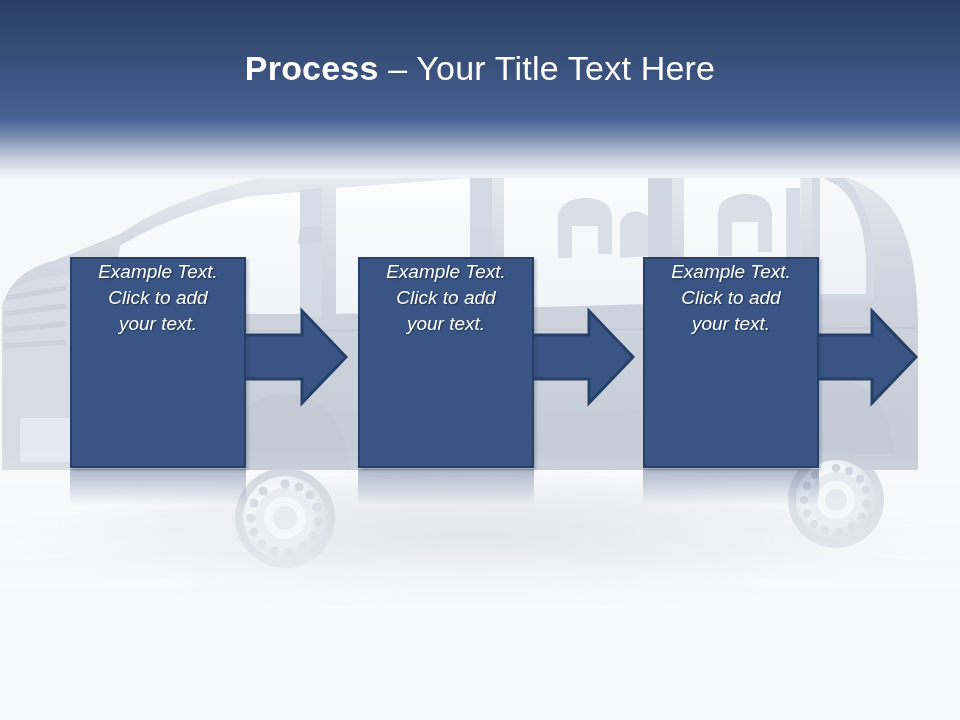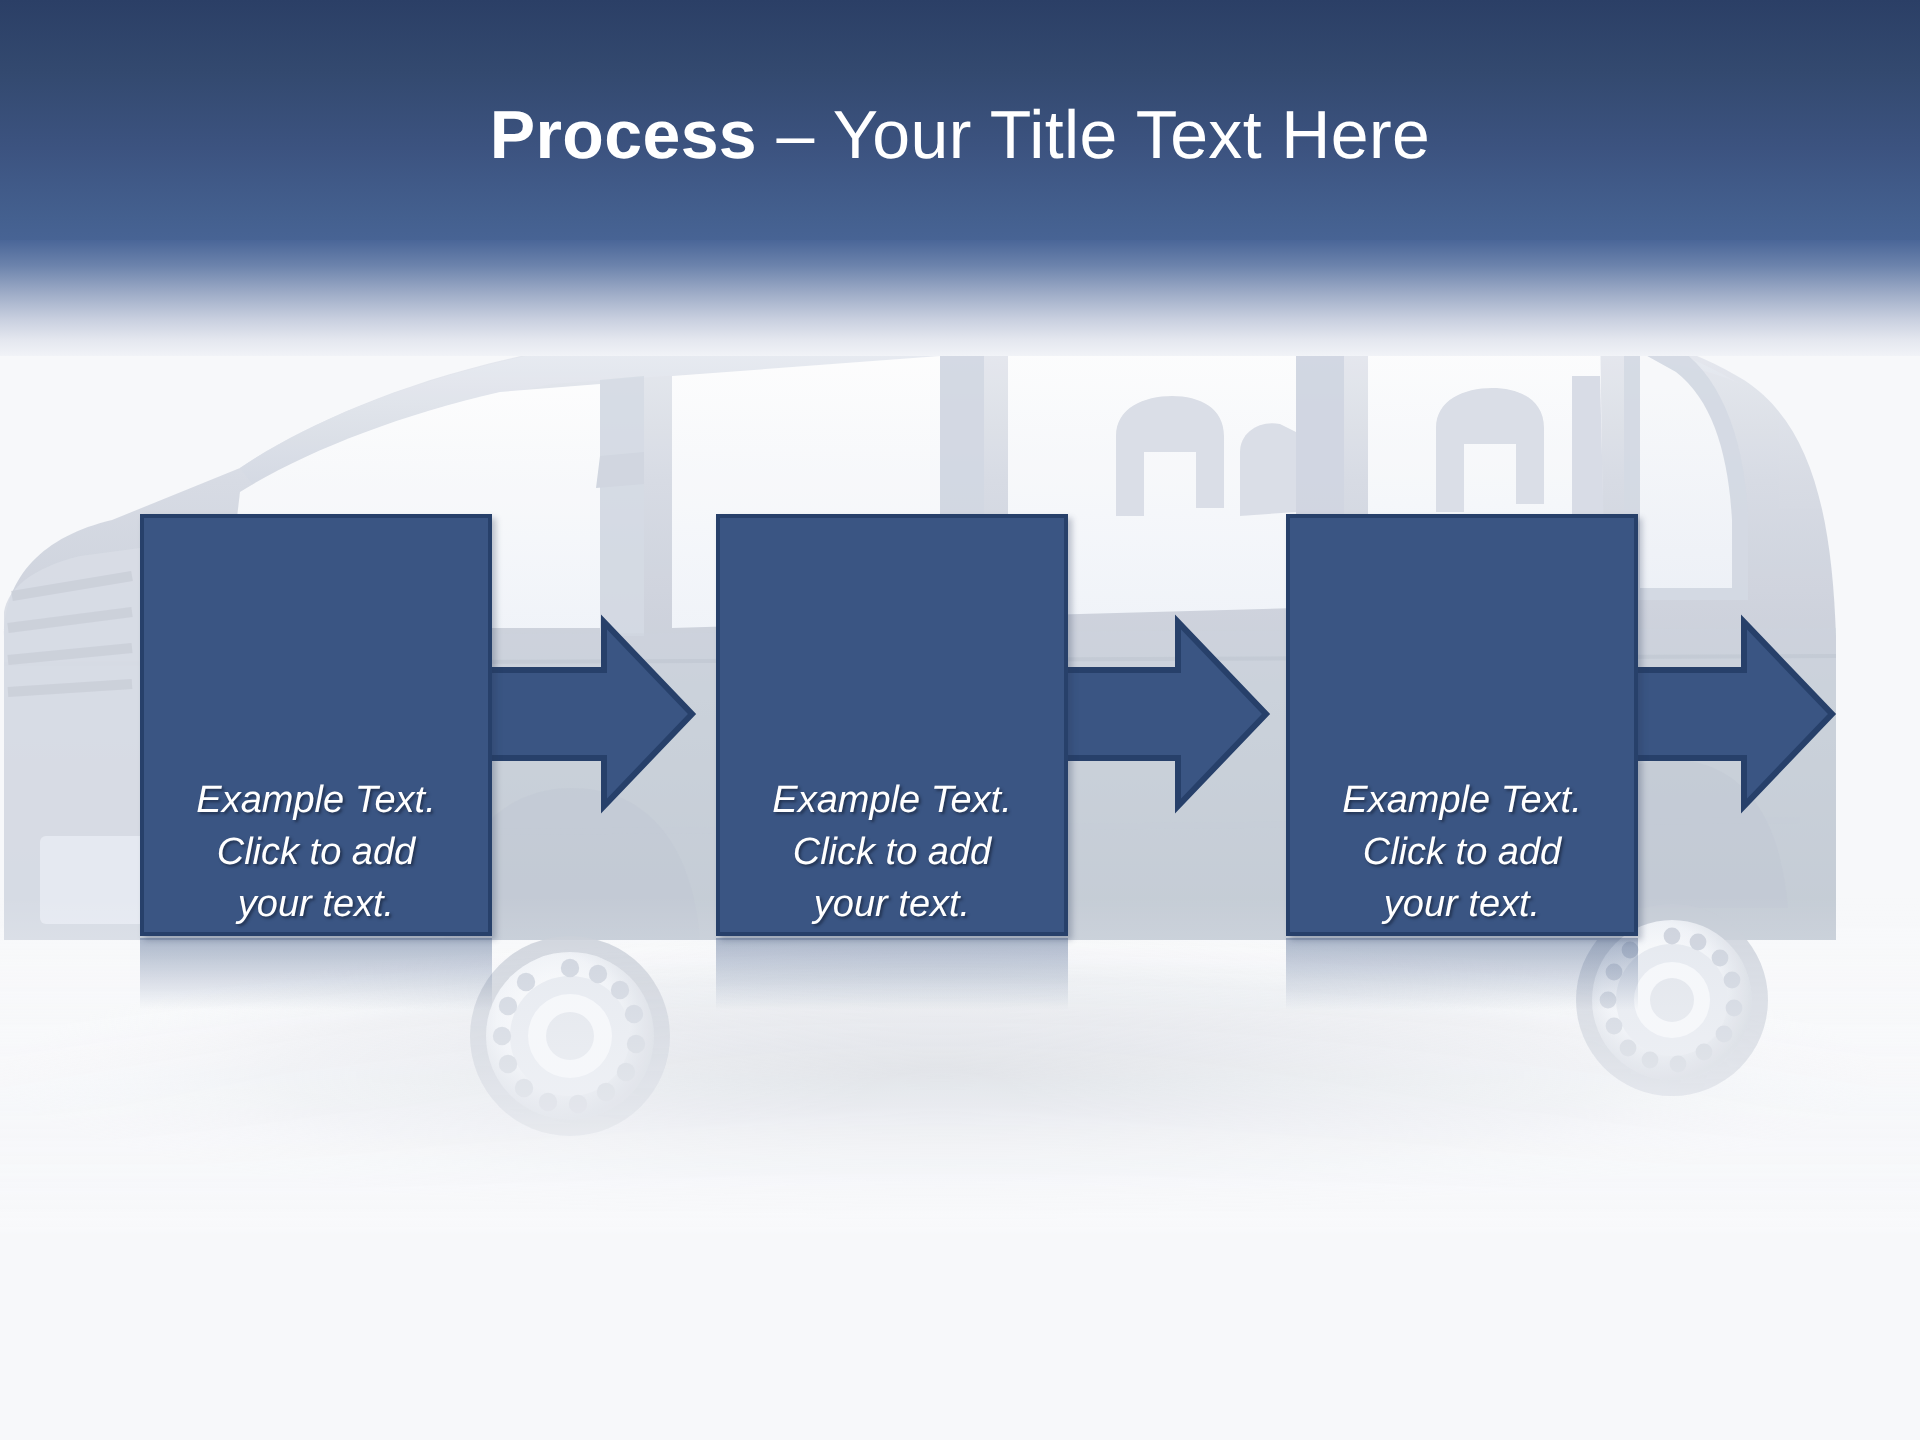--- a/index.html
+++ b/index.html
@@ -80,21 +80,21 @@
   .step {
     position: absolute;
     top: 257px;
     width: 176px;
     height: 211px;
     box-sizing: border-box;
     background: #3a5583;
     border: 2px solid #27406a;
     box-shadow: 2px 2px 3px rgba(40,55,85,0.28);
     display: flex;
-    align-items: flex-end;
+    align-items: flex-start;
     justify-content: center;
   }
   .step-text {
     color: #ffffff;
     font-size: 19px;
     line-height: 26px;
     font-style: italic;
     text-align: center;
     text-shadow: 1px 1px 1.5px rgba(25,38,62,0.75);
     padding: 0 8px;

